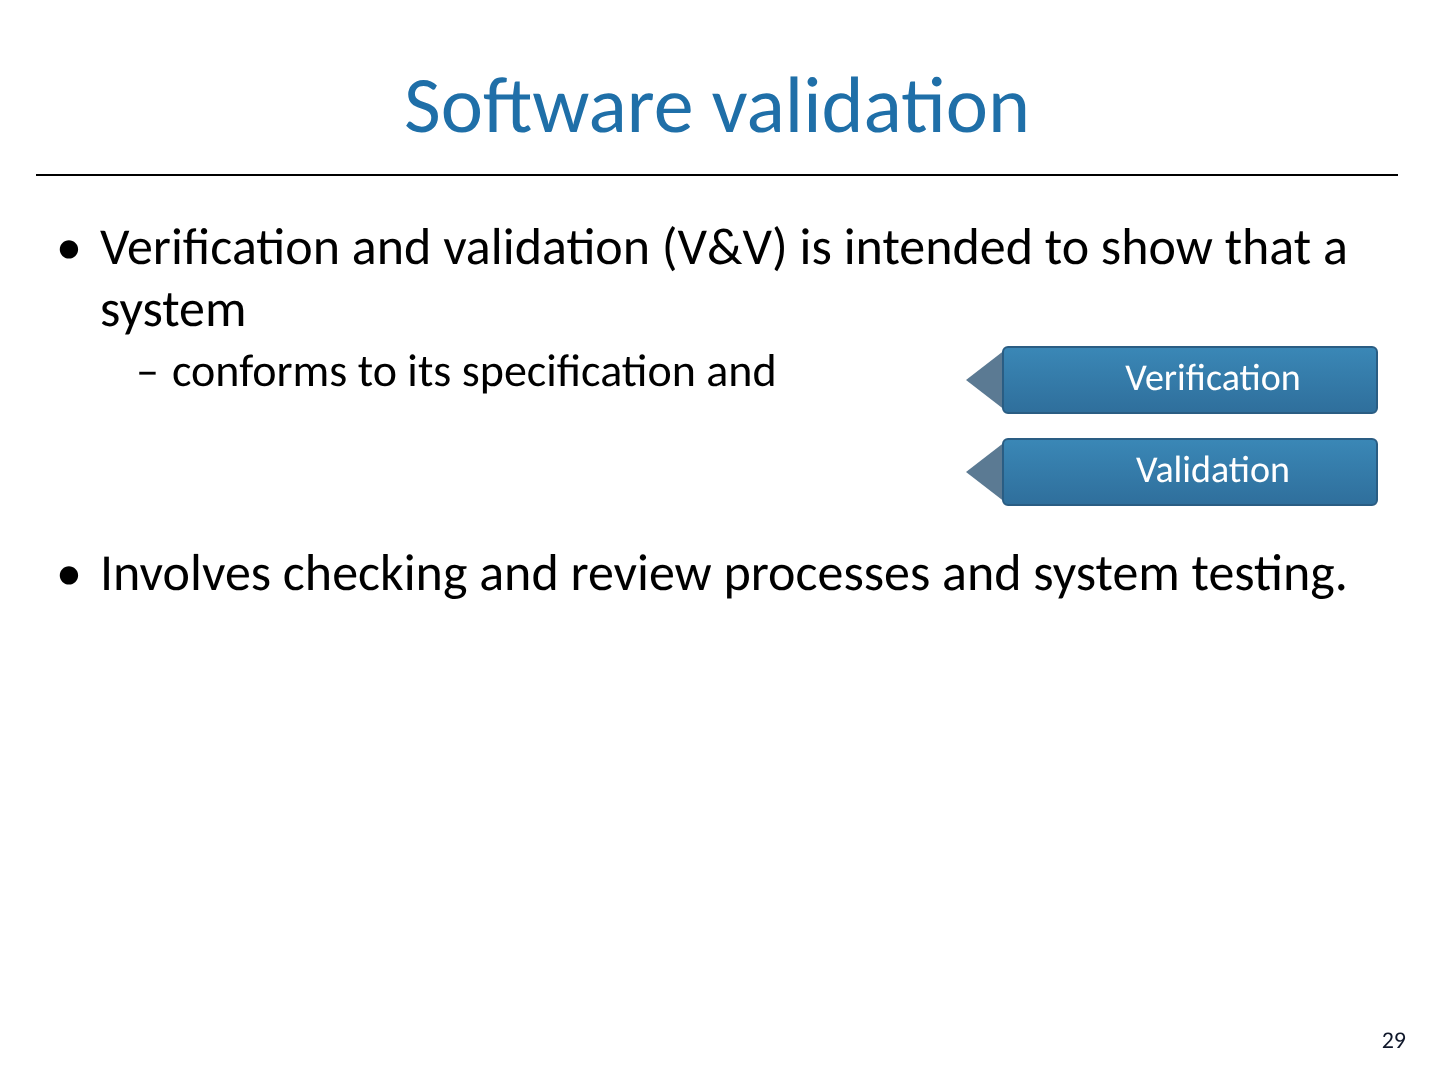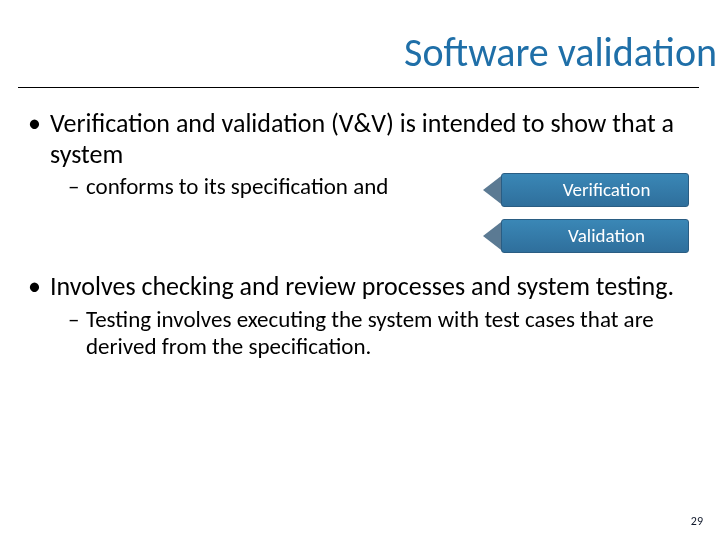--- a/index.html
+++ b/index.html
@@ -14,21 +14,21 @@
   }
   .slide {
     position: relative;
     width: 717px;
     height: 538px;
     box-sizing: border-box;
   }
   .title {
     font-size: 40px;
     color: #1f6fa8;
-    text-align: right;
+    text-align: center;
     padding: 28px 0 10px 0;
     font-weight: 400;
   }
   .hr {
     border: none;
     border-top: 1px solid #000;
     margin: 0 18px 0 18px;
   }
   .content {
     padding: 20px 28px 0 28px;
@@ -152,23 +152,18 @@
             <div class="tag-block">
               <div class="arrow-left"></div>
               <div class="tag">Validation</div>
             </div>
           </div>
         </div>
       </li>
 
       <li>
         <span>Involves checking and review processes and system testing.</span>
-        <ul class="sub">
-          <li>
-            <span>Testing involves executing the system with test cases that are derived from the specification.</span>
-          </li>
-        </ul>
       </li>
     </ul>
   </div>
 
   <div class="pgnum">29</div>
 </div>
 
 </body></html>

